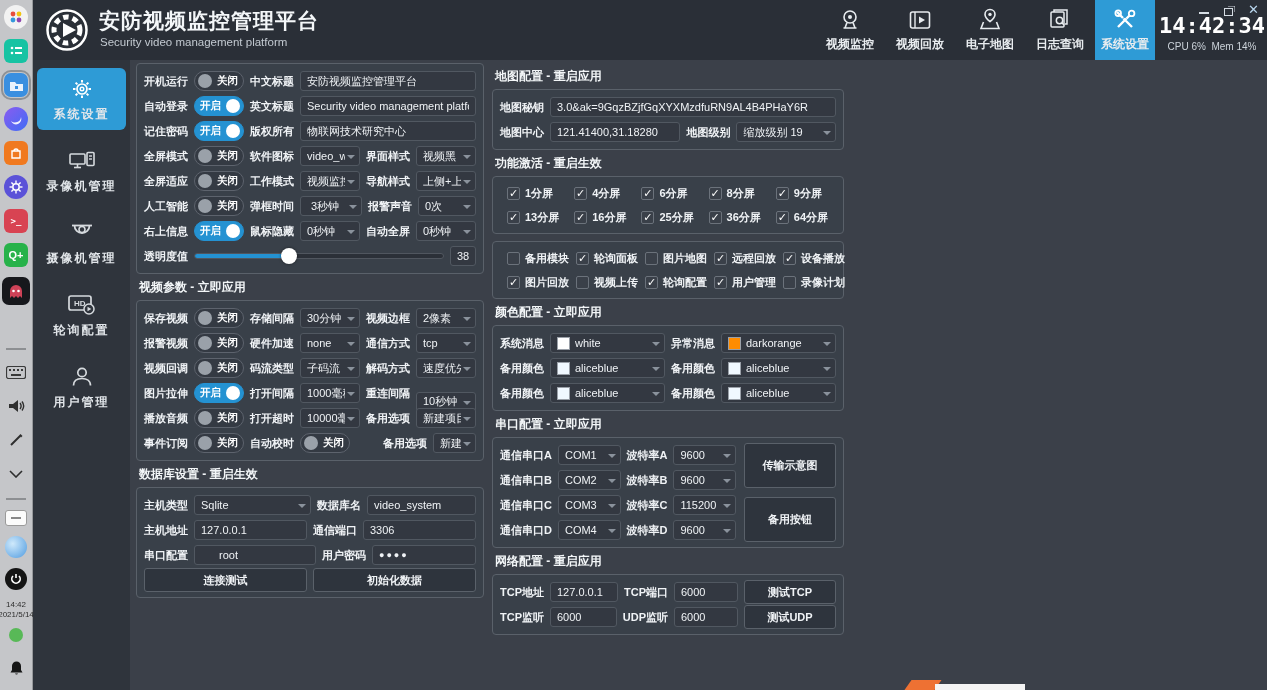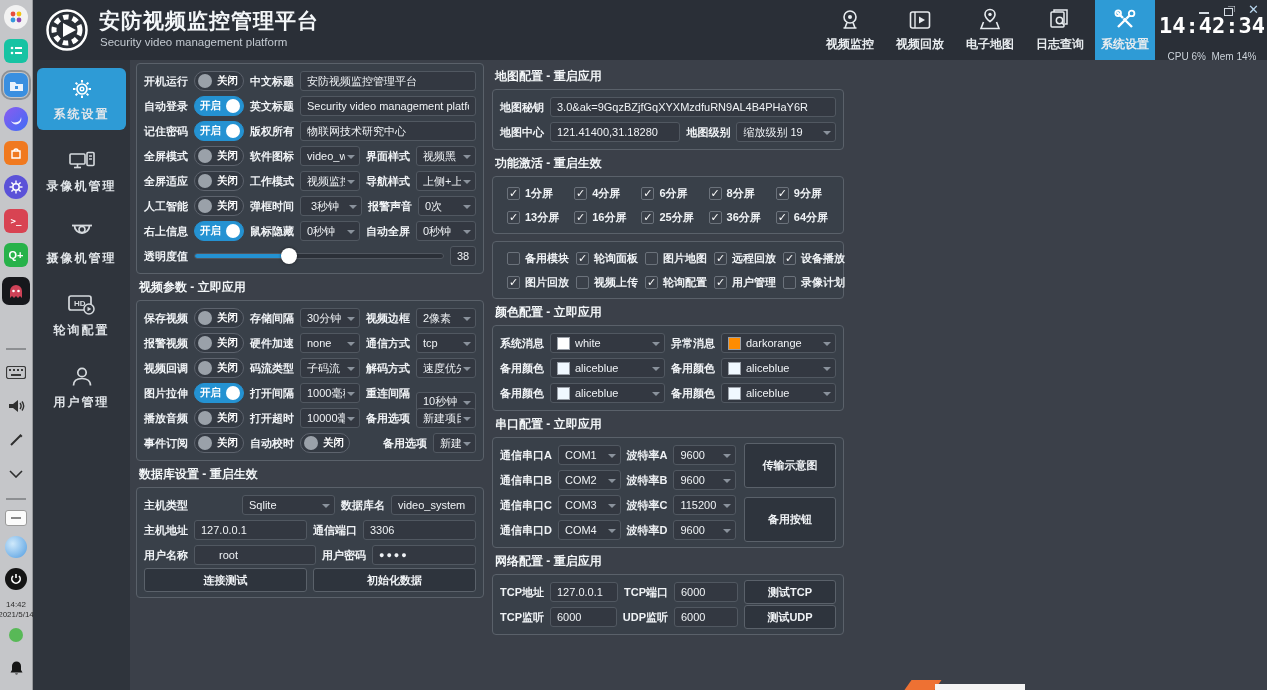--- a/index.html
+++ b/index.html
@@ -20,21 +20,21 @@
   .hdr{position:absolute;left:0;top:0;right:0;height:60px;background:#2a2f37;}
   .logo{position:absolute;left:12px;top:8px;width:44px;height:44px;}
   .hdr-title{position:absolute;left:66px;top:7px;font-size:21px;font-weight:bold;color:#f4f7f9;letter-spacing:1px;}
   .hdr-sub{position:absolute;left:67px;top:36px;font-size:11.5px;color:#c3cad1;}
   .nav{position:absolute;right:112px;top:0;height:60px;display:flex;}
   .nav-it{width:70px;height:60px;display:flex;flex-direction:column;align-items:center;justify-content:center;gap:3px;cursor:pointer;}
   .nav-it .lbl{font-size:12px;font-weight:bold;color:#e8ecef;}
   .nav-it.active{background:#2e9bd6;width:60px;}
   .clockbox{position:absolute;right:1px;top:13px;width:108px;text-align:center;}
   .clock{font-family:"DejaVu Sans Mono",monospace;font-size:22px;font-weight:bold;color:#fff;letter-spacing:0px;}
-  .cpumem{font-size:10px;color:#ccd3da;margin-top:13px;}
+  .cpumem{font-size:10px;color:#ccd3da;margin-top:3px;}
   .winctl{position:absolute;top:4px;right:8px;display:flex;gap:15px;align-items:center;}
   .wc-min{width:10px;height:2px;background:#d6dde4;margin-top:6px;}
   .wc-res{width:9px;height:8px;border:1.5px solid #d6dde4;box-shadow:2px -2px 0 -0.5px #2a2f37,3px -3px 0 -1px #d6dde4;margin-top:3px;}
   .wc-cls{color:#b9d7ef;font-size:13px;font-weight:bold;line-height:12px;}
   
   .sidebar{position:absolute;left:0;top:60px;width:97px;bottom:0;background:#2f343c;}
   .side-it{margin:5px 4px 0 4px;height:62px;border-radius:6px;display:flex;flex-direction:column;align-items:center;justify-content:center;gap:4px;cursor:pointer;}
   .side-it .lbl{font-size:12px;font-weight:bold;color:#e2e6ea;letter-spacing:2px;white-space:nowrap;}
   .side-it.active{background:#2e9bd6;margin-top:8px;}
   .side-it + .side-it{margin-top:10px;}
@@ -546,41 +546,41 @@
           <div class="fsel" style="flex: 1 1 0%;">
             <span class="ft">新建项目</span>
             <span class="arr"></span>
           </div>
         </div>
       </div>
       <div class="sec-title">数据库设置 - 重启生效</div>
       <div class="gbox">
         <div class="frow">
           <span class="flbl">主机类型</span>
-          <div class="fsel" style="flex: 1 1 0%; margin-left: 48px;">
+          <div class="fsel" style="flex: 1 1 0%;">
             <span class="ft">Sqlite</span>
             <span class="arr"></span>
           </div>
           <span class="flbl">数据库名</span>
           <div class="finp" style="flex: 1 1 0%;">
             <span class="ft">video_system</span>
           </div>
         </div>
         <div class="frow">
           <span class="flbl">主机地址</span>
           <div class="finp" style="flex: 1 1 0%;">
             <span class="ft">127.0.0.1</span>
           </div>
           <span class="flbl">通信端口</span>
           <div class="finp" style="flex: 1 1 0%;">
             <span class="ft">3306</span>
           </div>
         </div>
         <div class="frow">
-          <span class="flbl">用户名称</span>
+          <span class="flbl">串口配置</span>
           <div class="finp" style="flex: 1 1 0%; padding-left: 24px;">
             <span class="ft">root</span>
           </div>
           <span class="flbl">用户密码</span>
           <div class="finp pw" style="flex: 1 1 0%;">
             <span class="ft">●●●●</span>
           </div>
         </div>
         <div class="frow">
           <div class="btn" style="flex: 1 1 0%;">连接测试</div>

